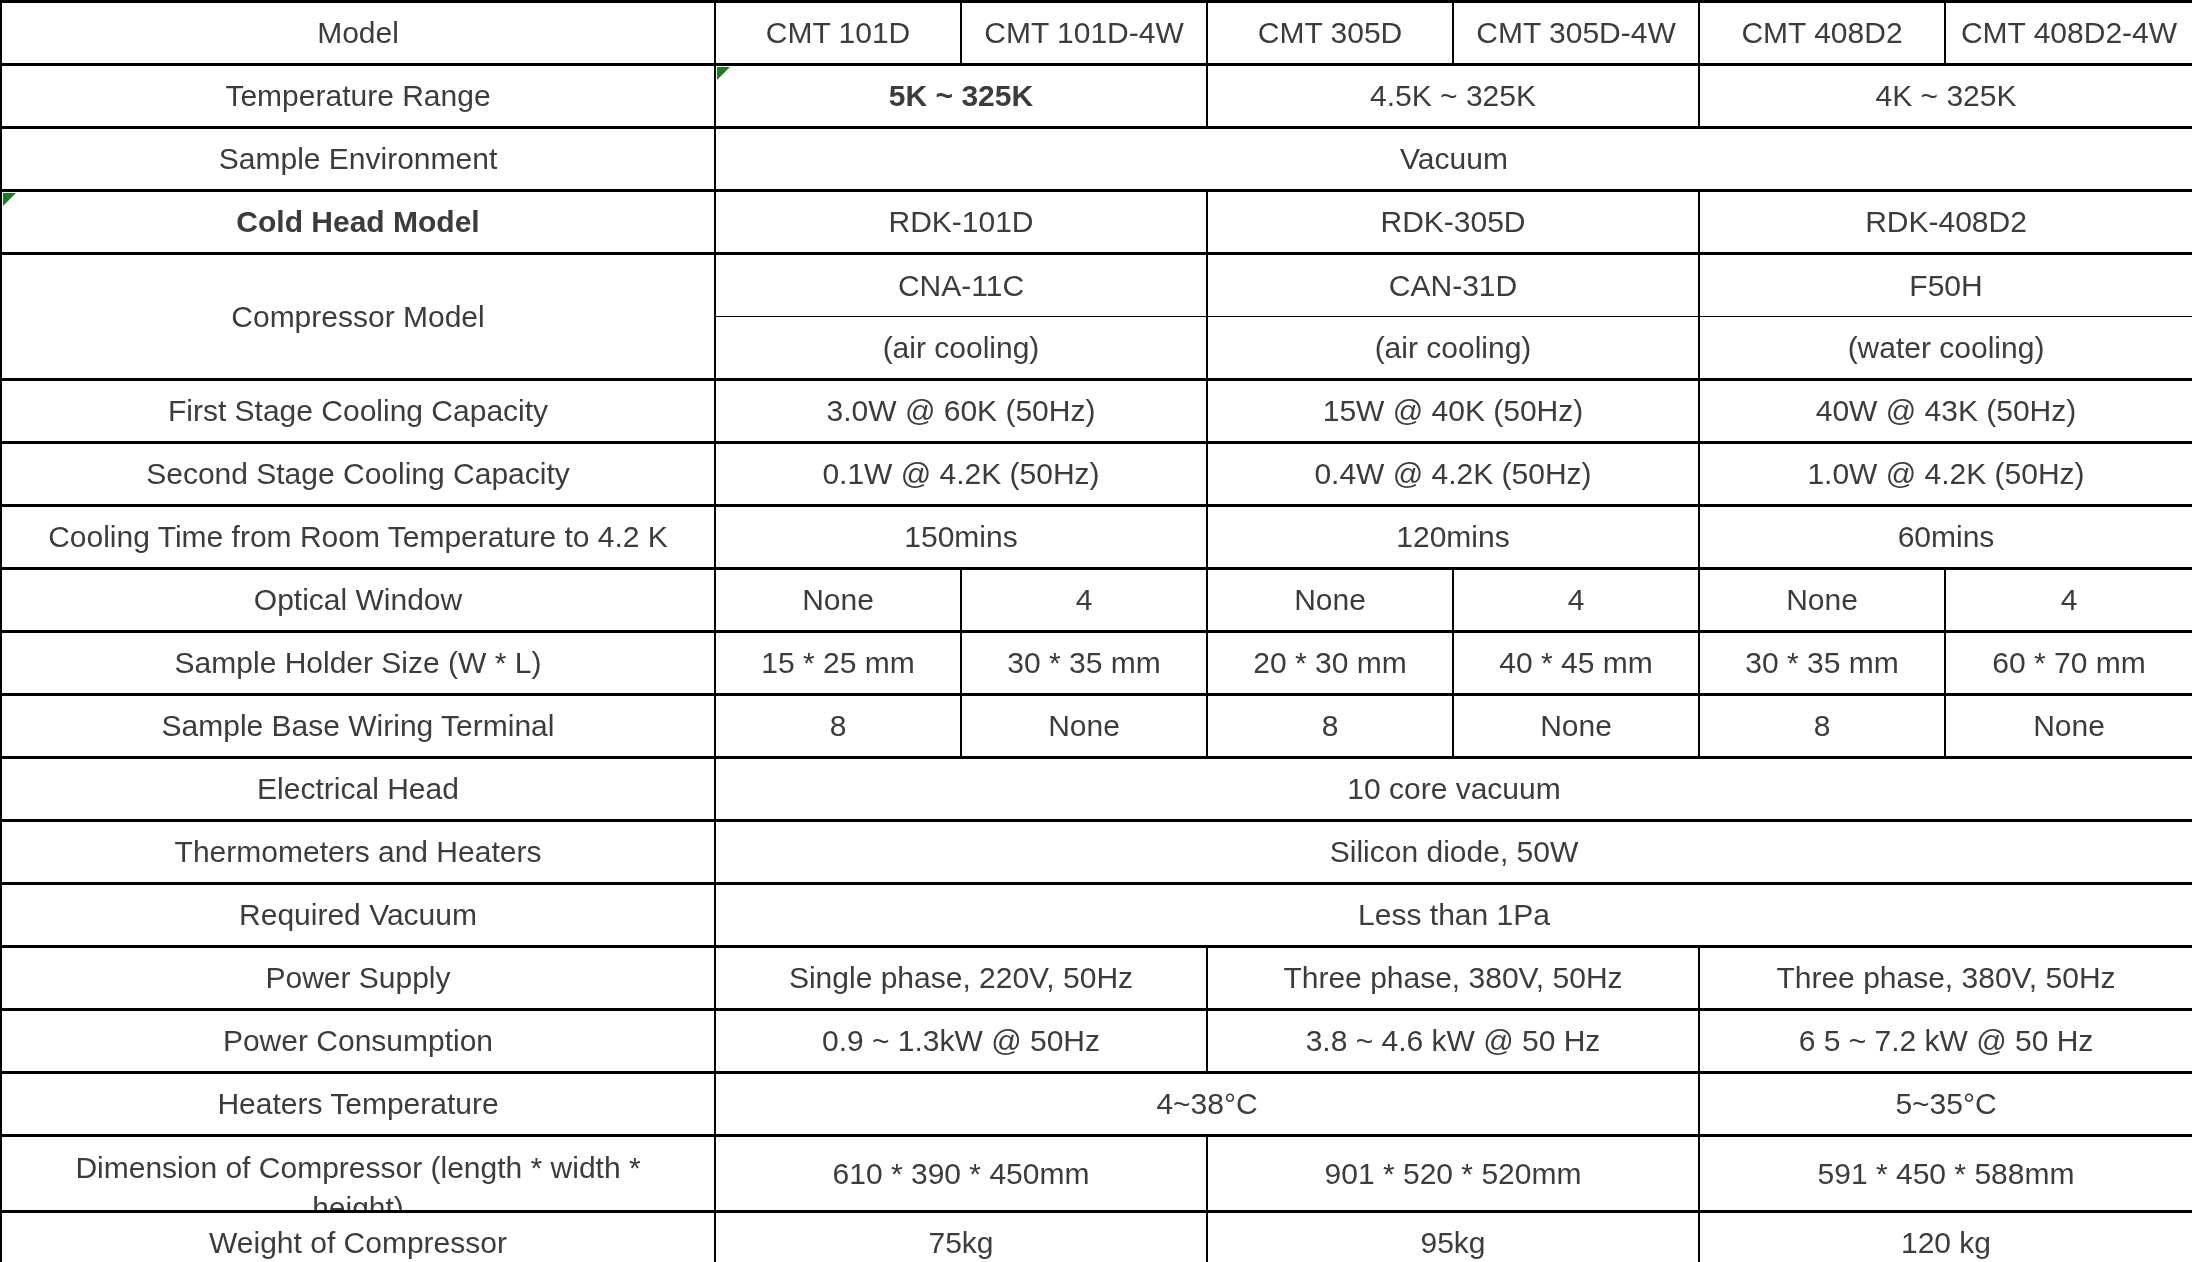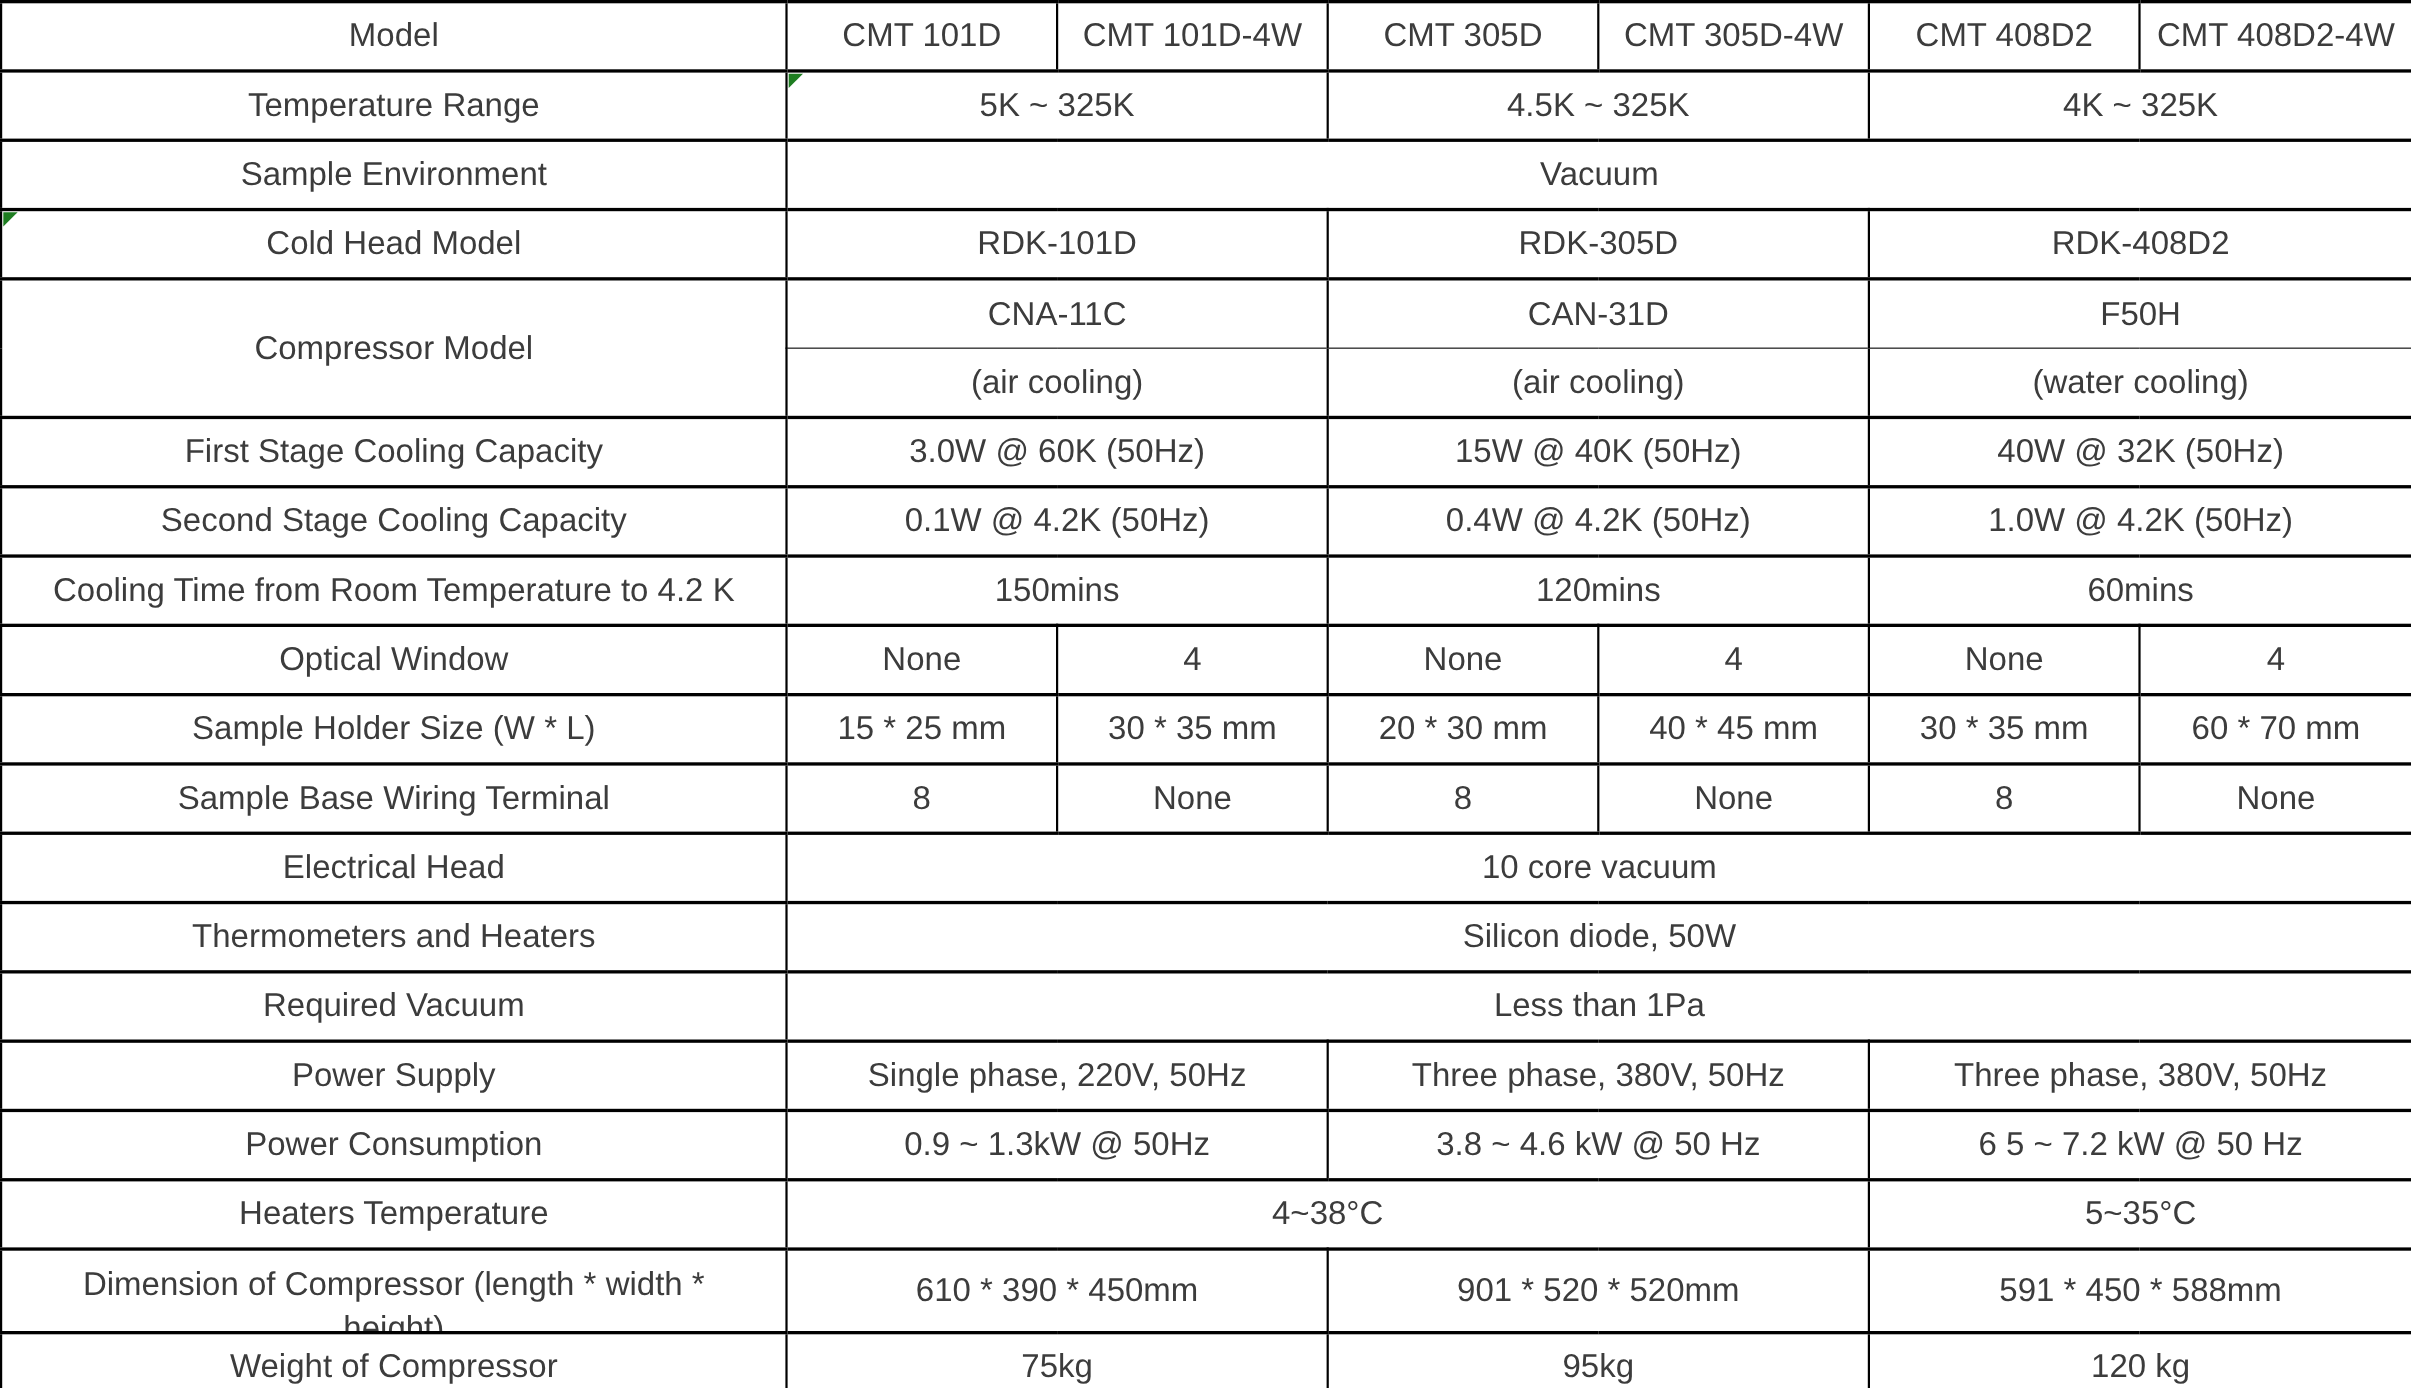--- a/index.html
+++ b/index.html
@@ -33,21 +33,21 @@
     vertical-align: middle;
     padding: 0 4px;
     overflow: hidden;
     white-space: nowrap;
   }
   table.spec tr { height: 63px; }
   
   table.spec td.thin-bottom { border-bottom-width: 1px; }
   table.spec td.thin-top    { border-top-width: 1px; border-radius: 20px; }
   
-  td.has-marker { position: relative; }
+  td.has-marker { position: relative; font-weight: bold; }
   .corner-marker {
     position: absolute;
     top: 1px;
     left: 1px;
     width: 0;
     height: 0;
     border-top: 13px solid #1e7d21;
     border-right: 13px solid transparent;
     display: block;
   }
@@ -122,21 +122,21 @@
     <tr>
       <td colspan="2" class="thin-top">(air cooling)</td>
       <td colspan="2" class="thin-top">(air cooling)</td>
       <td colspan="2" class="thin-top">(water cooling)</td>
     </tr>
 
     <tr>
       <td>First Stage Cooling Capacity</td>
       <td colspan="2">3.0W @ 60K (50Hz)</td>
       <td colspan="2">15W @ 40K (50Hz)</td>
-      <td colspan="2">40W @ 32K (50Hz)</td>
+      <td colspan="2">40W @ 43K (50Hz)</td>
     </tr>
 
     <tr>
       <td>Second Stage Cooling Capacity</td>
       <td colspan="2">0.1W @ 4.2K (50Hz)</td>
       <td colspan="2">0.4W @ 4.2K (50Hz)</td>
       <td colspan="2">1.0W @ 4.2K (50Hz)</td>
     </tr>
 
     <tr>

